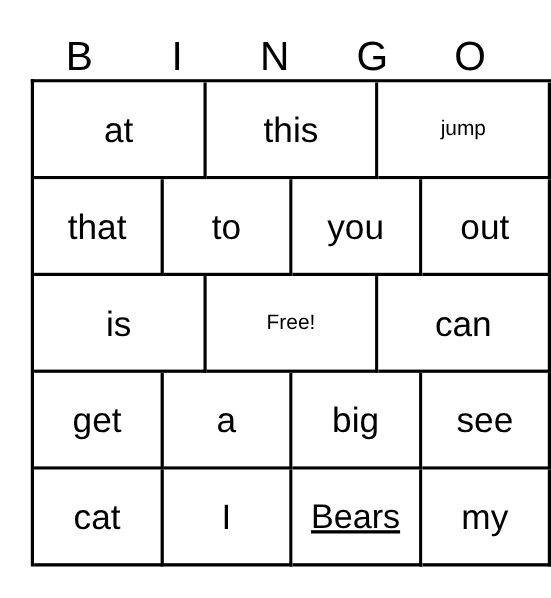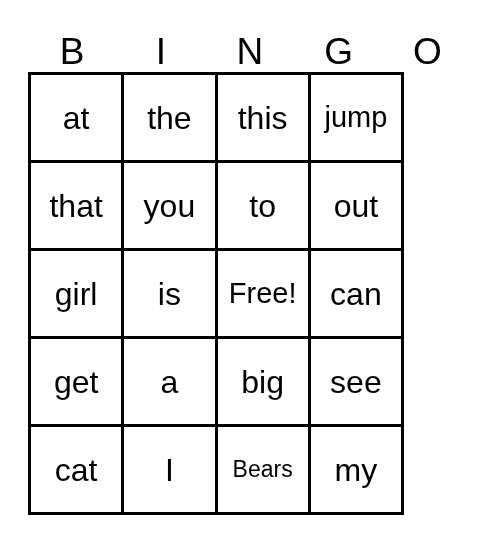--- a/index.html
+++ b/index.html
@@ -38,21 +38,21 @@
     font-weight: 400;
     letter-spacing: 0.5px;
     color: #000000;
     user-select: none;
   }
   
   .grid {
     position: absolute;
     left: 28px;
     top: 72px;
-    width: 376px;
+    width: 473px;
     height: 443px;
     box-sizing: border-box;
     border-top: 3px solid #000000;
     border-left: 3px solid #000000;
     display: flex;
     flex-direction: column;
   }
   .grid-row {
     flex: 1 1 0;
     display: flex;
@@ -72,23 +72,23 @@
   }
   .cell-text {
     font-size: 32px;
     line-height: 36px;
     white-space: nowrap;
     text-align: center;
     color: #000000;
     user-select: none;
   }
   
-  .cell-text.size-sm  { font-size: 29px; line-height: 33px; }
+  .cell-text.size-sm  { font-size: 19px; line-height: 33px; }
   .cell-text.size-xs  { font-size: 27px; line-height: 31px; }
-  .cell-text.size-xxs { font-size: 23px; line-height: 29px; }
+  .cell-text.size-xxs { font-size: 31px; line-height: 29px; text-decoration: underline; }
 </style>
 </head>
 <body>
 
 <div id="bingo-card">
 
   <div class="header-row">
     <div class="header-cell">B</div>
     <div class="header-cell">I</div>
     <div class="header-cell">N</div>
@@ -96,49 +96,43 @@
     <div class="header-cell">O</div>
   </div>
 
   <div class="grid">
 
     <div class="grid-row">
       <div class="cell">
           <span class="cell-text">at</span>
         </div>
       <div class="cell">
-          <span class="cell-text">the</span>
-        </div>
-      <div class="cell">
           <span class="cell-text">this</span>
         </div>
       <div class="cell">
           <span class="cell-text size-sm">jump</span>
         </div>
     </div>
 
     <div class="grid-row">
       <div class="cell">
           <span class="cell-text">that</span>
         </div>
       <div class="cell">
-          <span class="cell-text">you</span>
+          <span class="cell-text">to</span>
         </div>
       <div class="cell">
-          <span class="cell-text">to</span>
+          <span class="cell-text">you</span>
         </div>
       <div class="cell">
           <span class="cell-text">out</span>
         </div>
     </div>
 
     <div class="grid-row">
-      <div class="cell">
-          <span class="cell-text">girl</span>
-        </div>
       <div class="cell">
           <span class="cell-text">is</span>
         </div>
       <div class="cell">
           <span class="cell-text size-sm">Free!</span>
         </div>
       <div class="cell">
           <span class="cell-text">can</span>
         </div>
     </div>

